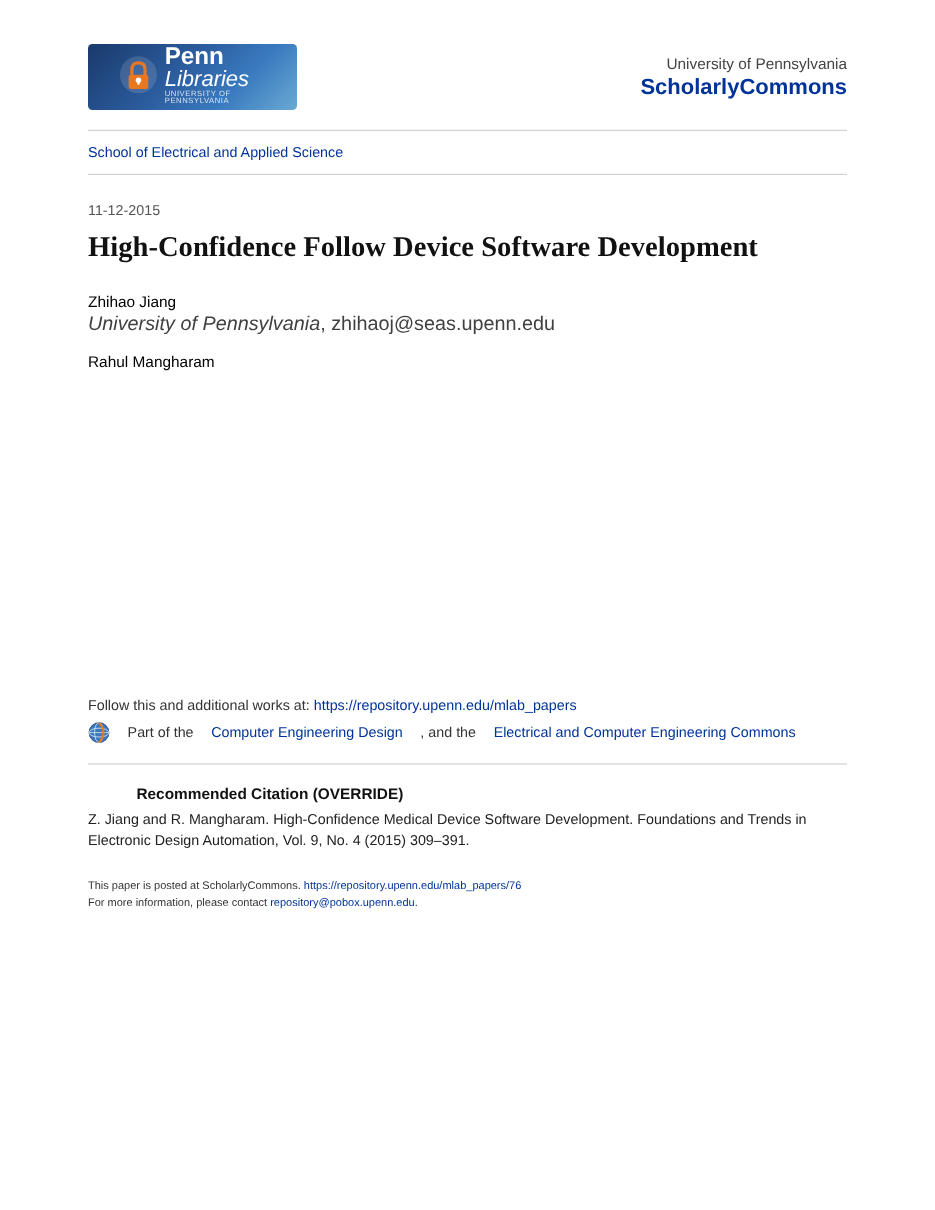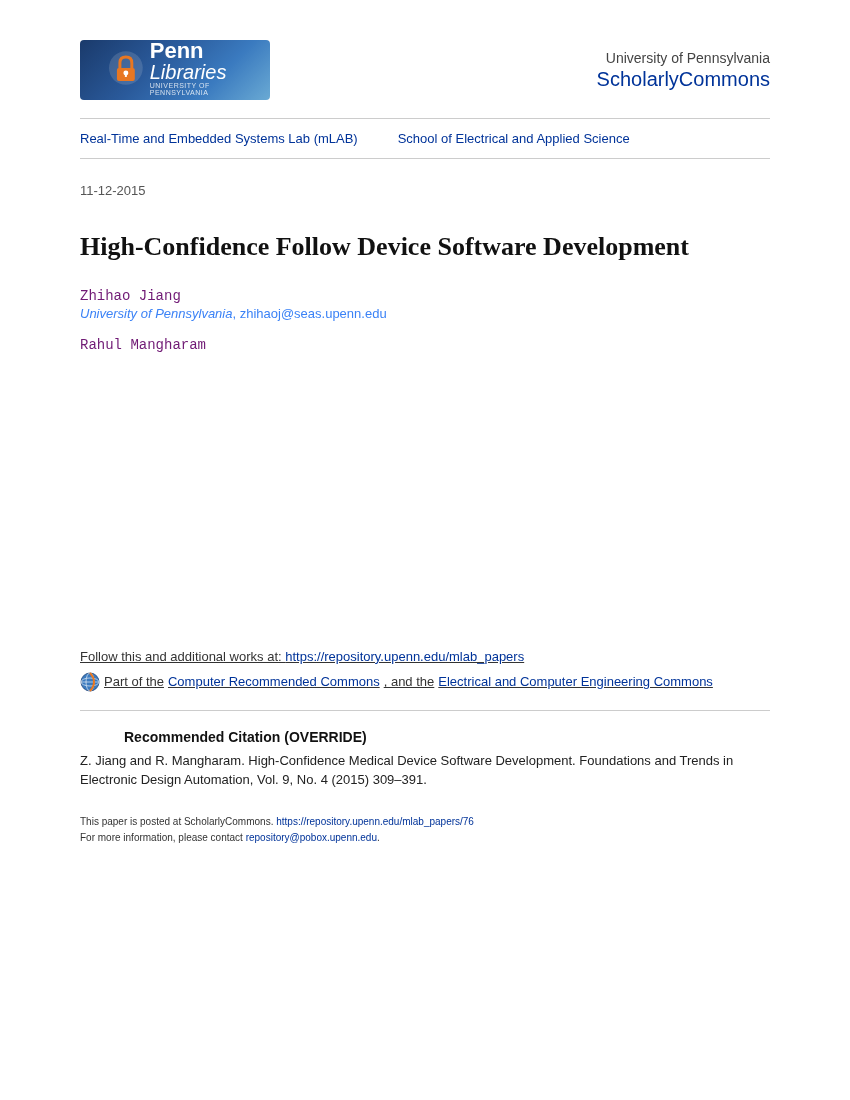--- a/index.html
+++ b/index.html
@@ -95,21 +95,21 @@
       font-size: 14px;
       color: #444;
       font-family: Arial, sans-serif;
       margin-bottom: 2px;
     }
 
     .scholarly-commons {
       font-size: 20px;
       color: #003399;
       font-family: Arial, sans-serif;
-      font-weight: normal;
+      font-weight: bold;
     }
 
     
     .nav-bar {
       display: flex;
       align-items: center;
       padding: 12px 0;
       border-bottom: 1px solid #ccc;
       gap: 40px;
       margin-bottom: 24px;
@@ -120,82 +120,81 @@
       color: #003399;
       font-family: Arial, sans-serif;
       text-decoration: none;
     }
 
     
     .date-line {
       font-size: 13px;
       color: #555;
       font-family: Arial, sans-serif;
-      margin-bottom: 32px;
+      margin-bottom: 10px;
     }
 
     
     .paper-title {
       font-size: 26px;
       font-weight: bold;
       color: #111;
       font-family: Georgia, serif;
       margin-bottom: 24px;
       line-height: 1.3;
     }
 
     
     .author-block {
       margin-bottom: 16px;
     }
 
     .author-name {
       font-size: 14px;
-      color: #701a75;
-      font-family: Liberation Mono, monospace;
+      color: #000000;
+      font-family: Liberation Sans, sans-serif;
       margin-bottom: 2px;
     }
 
     .author-affil {
-      font-size: 13px;
-      color: #3b82f6;
+      font-size: 18px;
+      color: #404040;
       font-family: Arial, sans-serif;
     }
 
     .author-affil em {
       font-style: italic;
     }
 
     
     .spacer {
       height: 280px;
     }
 
     
     .follow-section {
       margin-bottom: 14px;
-      text-decoration: underline;
     }
 
     .follow-text {
       font-size: 13px;
       color: #333;
       font-family: Arial, sans-serif;
       margin-bottom: 8px;
     }
 
     .follow-text a, .commons-link {
       color: #003399;
       text-decoration: none;
     }
 
     .commons-line {
       display: flex;
       align-items: center;
-      gap: 4px;
+      gap: 16px;
       font-size: 13px;
       color: #333;
       font-family: Arial, sans-serif;
     }
 
     .commons-globe {
       width: 20px;
       height: 20px;
       flex-shrink: 0;
     }
@@ -271,21 +270,20 @@
       </div>
     </div>
 
     <div class="header-right">
       <div class="university-name">University of Pennsylvania</div>
       <div class="scholarly-commons">ScholarlyCommons</div>
     </div>
   </div>
 
   <div class="nav-bar">
-    <a class="nav-link">Real-Time and Embedded Systems Lab (mLAB)</a>
     <a class="nav-link">School of Electrical and Applied Science</a>
   </div>
 
   <div class="date-line">11-12-2015</div>
 
   <div class="paper-title">High-Confidence Follow Device Software Development</div>
 
   <div class="author-block">
     <div class="author-name">Zhihao Jiang</div>
     <div class="author-affil">
@@ -311,21 +309,21 @@
         <circle cx="10" cy="10" r="9" fill="none" stroke="#1a3a6b" stroke-width="0.5"></circle>
 
         <ellipse cx="10" cy="10" rx="9" ry="4" fill="none" stroke="white" stroke-width="0.6"></ellipse>
         <line x1="1" y1="10" x2="19" y2="10" stroke="white" stroke-width="0.6"></line>
 
         <ellipse cx="10" cy="10" rx="4" ry="9" fill="none" stroke="white" stroke-width="0.6"></ellipse>
 
         <path d="M10 1 Q14 5 14 10 Q14 15 10 19" fill="none" stroke="#E87722" stroke-width="2"></path>
       </svg>
       <span>Part of the </span>
-      <a class="commons-link">Computer Recommended Commons</a>
+      <a class="commons-link">Computer Engineering Design</a>
       <span>, and the </span>
       <a class="commons-link">Electrical and Computer Engineering Commons</a>
     </div>
   </div>
 
   <hr class="divider">
 
   <div class="citation-section">
     <div class="citation-title">Recommended Citation (OVERRIDE)</div>
     <div class="citation-text">Z. Jiang and R. Mangharam. High-Confidence Medical Device Software Development. Foundations and Trends in Electronic Design Automation, Vol. 9, No. 4 (2015) 309–391.</div>

